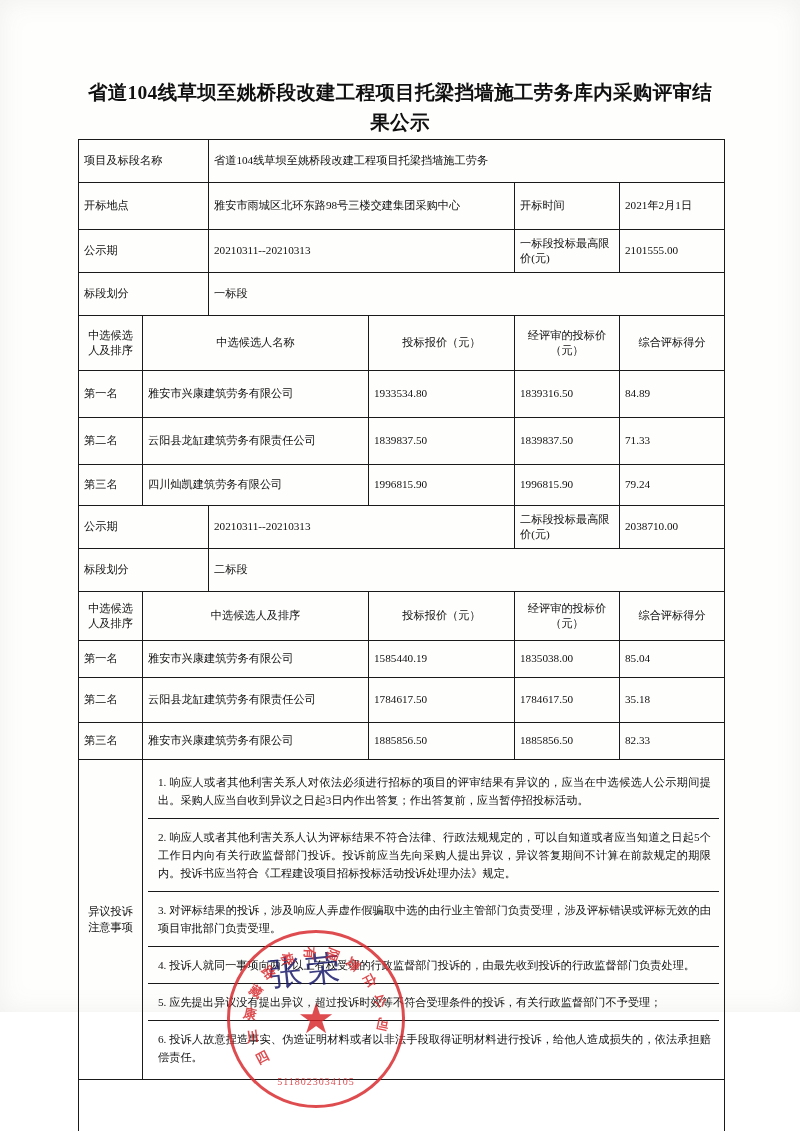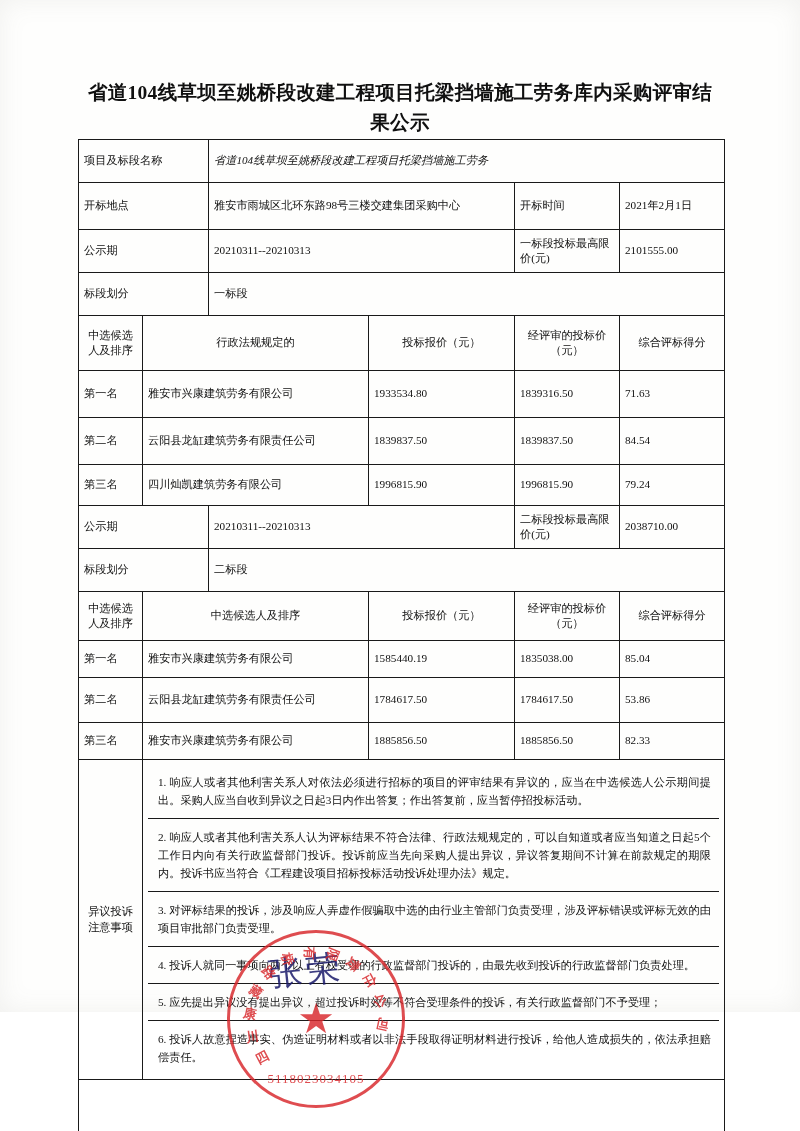--- a/index.html
+++ b/index.html
@@ -52,21 +52,21 @@
   table.doc td {
     border: 1px solid #1a1a1a;
     font-size: 11.2px;
     line-height: 15.5px;
     padding: 4px 5px;
     vertical-align: middle;
     word-break: break-all;
   }
   .c { text-align: left; }
   .l { text-align: left; }
-  .pad-l { padding-left: 8px; font-style: italic; }
+  .pad-l { padding-left: 8px; }
   .hdr { text-align: center; }
   .tall { height: 34px; }
   .notes-cell {
     text-align: left;
     padding: 0;
     vertical-align: top;
   }
   .notes-cell p {
     margin: 0;
     padding: 9px 8px 9px 10px;
@@ -125,21 +125,21 @@
     font-weight: bold;
     transform-origin: 0 0;
     white-space: nowrap;
   }
   .seal .code {
     position: absolute;
     left: 0;
     bottom: 18px;
     width: 100%;
     text-align: center;
-    font-size: 13px;
+    font-size: 10px;
     color: #d8262a;
     letter-spacing: 1px;
   }
   .signature {
     position: absolute;
     left: 268px;
     top: 948px;
     font-family: "Liberation Serif", serif;
     font-size: 34px;
     color: #1b1b6b;
@@ -187,40 +187,40 @@
         <td class="c">2101555.00</td>
       </tr>
 
       <tr>
         <td class="c tall" colspan="2">标段划分</td>
         <td class="c" colspan="4">一标段</td>
       </tr>
 
       <tr>
         <td class="hdr" style="height:46px">中选候选人及排序</td>
-        <td class="hdr" colspan="2">行政法规规定的</td>
+        <td class="hdr" colspan="2">中选候选人名称</td>
         <td class="hdr">投标报价（元）</td>
         <td class="hdr">经评审的投标价（元）</td>
         <td class="hdr">综合评标得分</td>
       </tr>
 
       <tr>
         <td class="c" style="height:38px">第一名</td>
         <td class="c" colspan="2">雅安市兴康建筑劳务有限公司</td>
         <td class="c">1933534.80</td>
         <td class="c">1839316.50</td>
-        <td class="c">71.63</td>
+        <td class="c">84.89</td>
       </tr>
 
       <tr>
         <td class="c" style="height:38px">第二名</td>
         <td class="c" colspan="2">云阳县龙缸建筑劳务有限责任公司</td>
         <td class="c">1839837.50</td>
         <td class="c">1839837.50</td>
-        <td class="c">84.54</td>
+        <td class="c">71.33</td>
       </tr>
 
       <tr>
         <td class="c" style="height:32px">第三名</td>
         <td class="c" colspan="2">四川灿凯建筑劳务有限公司</td>
         <td class="c">1996815.90</td>
         <td class="c">1996815.90</td>
         <td class="c">79.24</td>
       </tr>
 
@@ -250,21 +250,21 @@
         <td class="c">1585440.19</td>
         <td class="c">1835038.00</td>
         <td class="c">85.04</td>
       </tr>
 
       <tr>
         <td class="c" style="height:36px">第二名</td>
         <td class="c" colspan="2">云阳县龙缸建筑劳务有限责任公司</td>
         <td class="c">1784617.50</td>
         <td class="c">1784617.50</td>
-        <td class="c">53.86</td>
+        <td class="c">35.18</td>
       </tr>
 
       <tr>
         <td class="c" style="height:28px">第三名</td>
         <td class="c" colspan="2">雅安市兴康建筑劳务有限公司</td>
         <td class="c">1885856.50</td>
         <td class="c">1885856.50</td>
         <td class="c">82.33</td>
       </tr>
 

